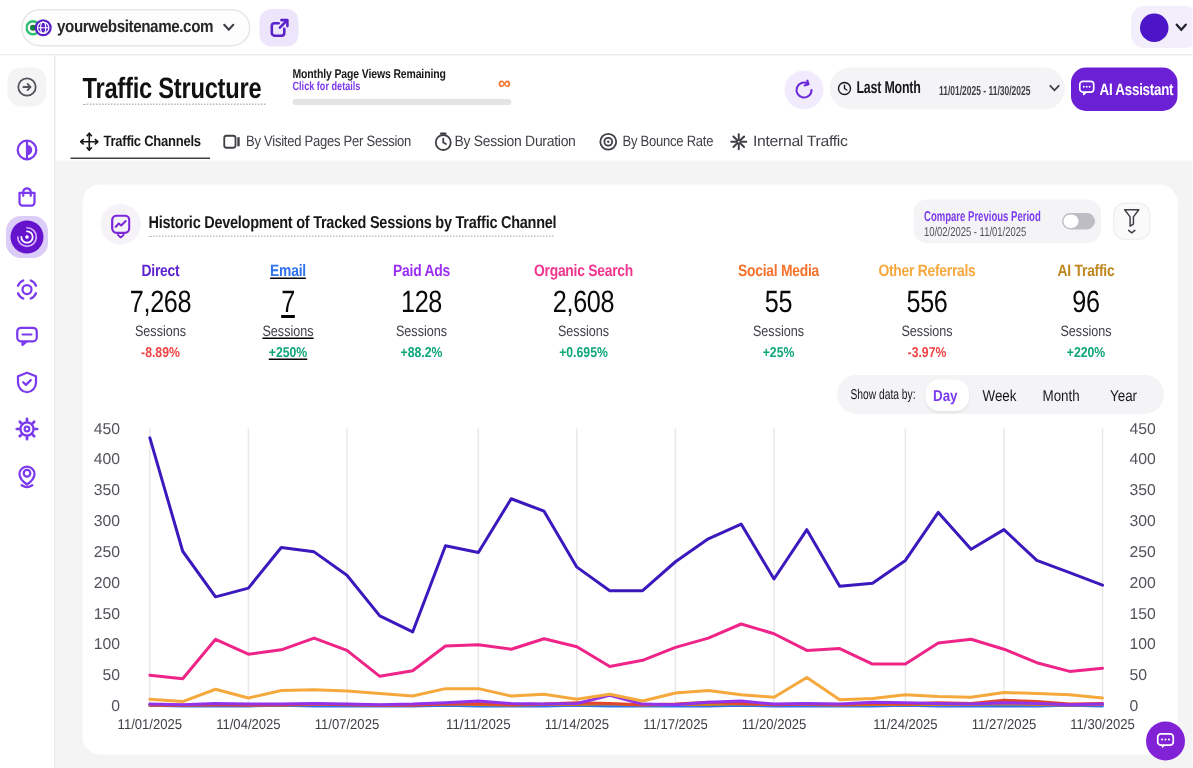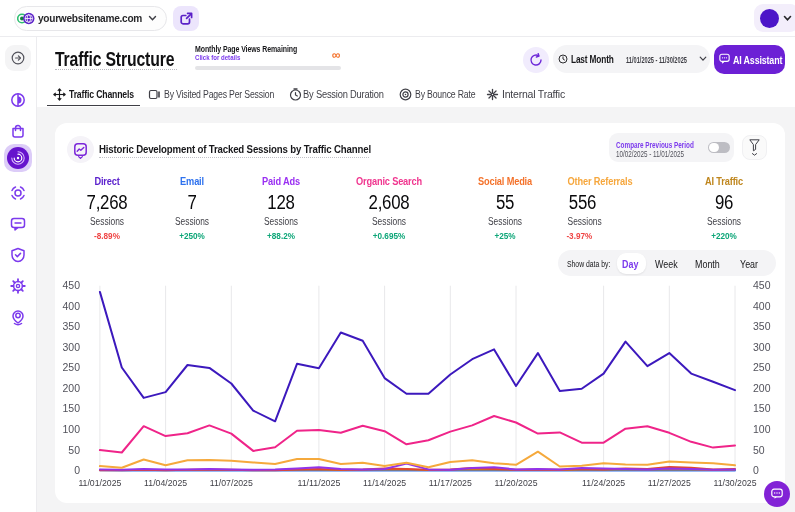--- a/index.html
+++ b/index.html
@@ -197,45 +197,45 @@
   <path d="M0.8 0.8 L10.2 0.8 L6.6 5.6 L6.6 10.4 L4.4 11.8 L4.4 5.6 Z" fill="none" stroke="#3f3f46" stroke-width="1.0" stroke-linejoin="round"></path>
   <path d="M3.4 14.6 L5.5 16.2 L7.6 14.6" fill="none" stroke="#3f3f46" stroke-width="1.0" stroke-linecap="round" stroke-linejoin="round"></path>
 </svg>
 
 <div class="abs" style="left:47px;top:174.5px;width:120px;text-align:center;">
 <div style="font-size:11px;font-weight:700;color:#5c22cd;letter-spacing:-0.2px;transform:scaleX(0.84);">Direct</div>
 <div style="font-size:20.5px;font-weight:500;color:#09090b;margin-top:3.5px;letter-spacing:-0.3px;transform:scaleX(0.82);">7,268</div>
 <div style="font-size:10px;font-weight:500;color:#3f3f46;margin-top:1.5px;transform:scaleX(0.84);">Sessions</div>
 <div style="font-size:9.5px;font-weight:700;color:#ef4444;margin-top:3px;transform:scaleX(0.86);">-8.89%</div>
 </div>
-<div class="abs" style="left:132px;top:174.5px;width:120px;text-align:center;">
+<div class="abs" style="left:132px;top:174.5px;width:120px;text-align:center;text-decoration:underline;">
 <div style="font-size:11px;font-weight:700;color:#2e72ee;letter-spacing:-0.2px;transform:scaleX(0.84);">Email</div>
 <div style="font-size:20.5px;font-weight:500;color:#09090b;margin-top:3.5px;letter-spacing:-0.3px;transform:scaleX(0.82);">7</div>
 <div style="font-size:10px;font-weight:500;color:#3f3f46;margin-top:1.5px;transform:scaleX(0.84);">Sessions</div>
 <div style="font-size:9.5px;font-weight:700;color:#0da678;margin-top:3px;transform:scaleX(0.86);">+250%</div>
 </div>
 <div class="abs" style="left:221px;top:174.5px;width:120px;text-align:center;">
 <div style="font-size:11px;font-weight:700;color:#9a2ff2;letter-spacing:-0.2px;transform:scaleX(0.84);">Paid Ads</div>
 <div style="font-size:20.5px;font-weight:500;color:#09090b;margin-top:3.5px;letter-spacing:-0.3px;transform:scaleX(0.82);">128</div>
 <div style="font-size:10px;font-weight:500;color:#3f3f46;margin-top:1.5px;transform:scaleX(0.84);">Sessions</div>
 <div style="font-size:9.5px;font-weight:700;color:#0da678;margin-top:3px;transform:scaleX(0.86);">+88.2%</div>
 </div>
 <div class="abs" style="left:329px;top:174.5px;width:120px;text-align:center;">
 <div style="font-size:11px;font-weight:700;color:#f0368f;letter-spacing:-0.2px;transform:scaleX(0.84);">Organic Search</div>
 <div style="font-size:20.5px;font-weight:500;color:#09090b;margin-top:3.5px;letter-spacing:-0.3px;transform:scaleX(0.82);">2,608</div>
 <div style="font-size:10px;font-weight:500;color:#3f3f46;margin-top:1.5px;transform:scaleX(0.84);">Sessions</div>
 <div style="font-size:9.5px;font-weight:700;color:#0da678;margin-top:3px;transform:scaleX(0.86);">+0.695%</div>
 </div>
-<div class="abs" style="left:445px;top:174.5px;width:120px;text-align:center;">
+<div class="abs" style="left:459px;top:174.5px;width:120px;text-align:center;">
 <div style="font-size:11px;font-weight:700;color:#f4722b;letter-spacing:-0.2px;transform:scaleX(0.84);">Social Media</div>
 <div style="font-size:20.5px;font-weight:500;color:#09090b;margin-top:3.5px;letter-spacing:-0.3px;transform:scaleX(0.82);">55</div>
 <div style="font-size:10px;font-weight:500;color:#3f3f46;margin-top:1.5px;transform:scaleX(0.84);">Sessions</div>
 <div style="font-size:9.5px;font-weight:700;color:#0da678;margin-top:3px;transform:scaleX(0.86);">+25%</div>
 </div>
-<div class="abs" style="left:558px;top:174.5px;width:120px;text-align:left;">
+<div class="abs" style="left:558px;top:174.5px;width:120px;text-align:center;">
 <div style="font-size:11px;font-weight:700;color:#f6a73d;letter-spacing:-0.2px;transform:scaleX(0.84);">Other Referrals</div>
 <div style="font-size:20.5px;font-weight:500;color:#09090b;margin-top:3.5px;letter-spacing:-0.3px;transform:scaleX(0.82);">556</div>
 <div style="font-size:10px;font-weight:500;color:#3f3f46;margin-top:1.5px;transform:scaleX(0.84);">Sessions</div>
 <div style="font-size:9.5px;font-weight:700;color:#ef4444;margin-top:3px;transform:scaleX(0.86);">-3.97%</div>
 </div>
 <div class="abs" style="left:664px;top:174.5px;width:120px;text-align:center;">
 <div style="font-size:11px;font-weight:700;color:#bf861e;letter-spacing:-0.2px;transform:scaleX(0.84);">AI Traffic</div>
 <div style="font-size:20.5px;font-weight:500;color:#09090b;margin-top:3.5px;letter-spacing:-0.3px;transform:scaleX(0.82);">96</div>
 <div style="font-size:10px;font-weight:500;color:#3f3f46;margin-top:1.5px;transform:scaleX(0.84);">Sessions</div>
 <div style="font-size:9.5px;font-weight:700;color:#0da678;margin-top:3px;transform:scaleX(0.86);">+220%</div>

